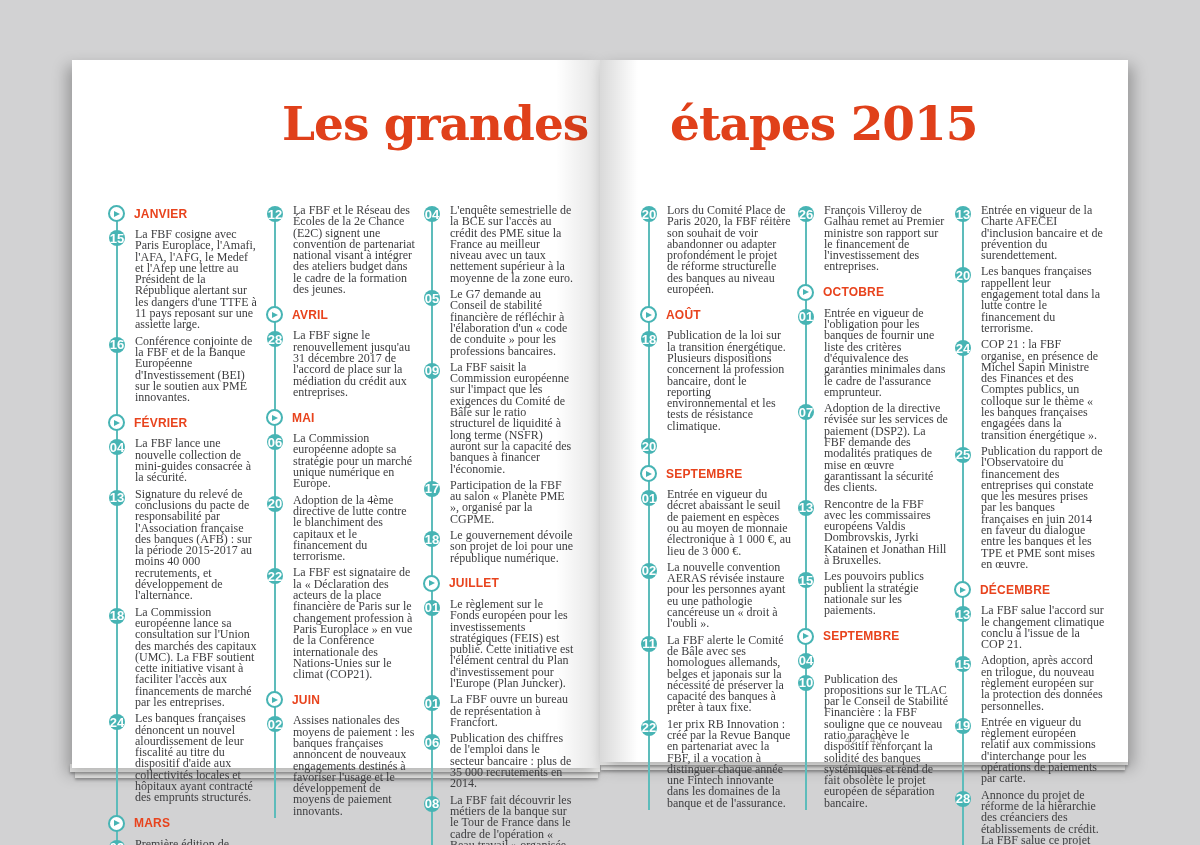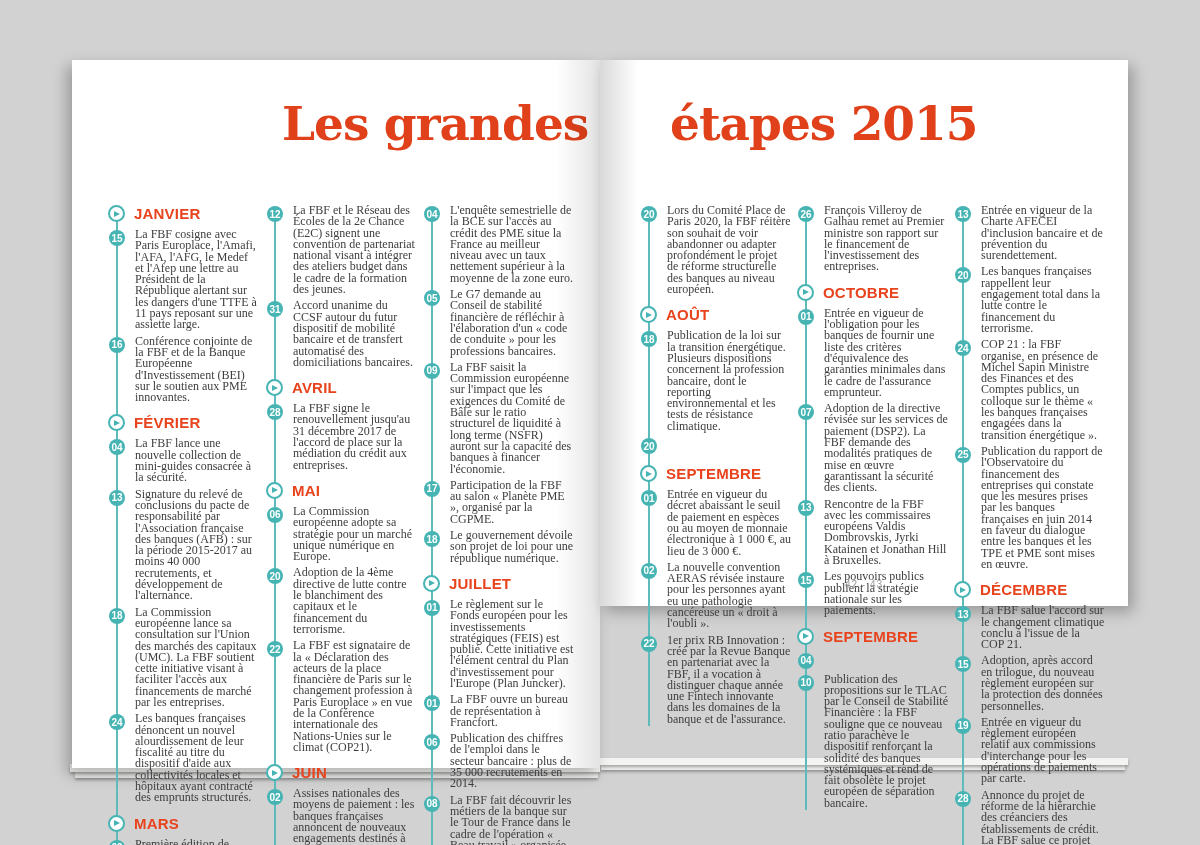--- a/index.html
+++ b/index.html
@@ -16,21 +16,21 @@
     box-shadow:0 2px 3px rgba(0,0,0,0.30);
   }
   .sheet.l1 { left:70px;  top:764px; width:530px; height:8px;  z-index:1; }
   .sheet.l2 { left:75px;  top:772px; width:523px; height:6px;  z-index:0; background:#ececeb; }
   .sheet.r1 { left:600px; top:758px; width:528px; height:7px;  z-index:1; }
   .sheet.r2 { left:601px; top:765px; width:524px; height:5px;  z-index:0; background:#ececeb; }
   .page {
     position:absolute; top:60px; width:528px; background:#ffffff; z-index:2;
   }
   .page-left  { left:72px;  height:708px; box-shadow:-5px 6px 14px rgba(0,0,0,0.28); }
-  .page-right { left:600px; height:546px; box-shadow:5px 6px 14px rgba(0,0,0,0.28); }
+  .page-right { left:600px; height:702px; box-shadow:5px 6px 14px rgba(0,0,0,0.28); }
   .page-left::after {
     content:""; position:absolute; top:0; right:0; width:44px; height:100%;
     background:linear-gradient(to right, rgba(0,0,0,0) 0%, rgba(0,0,0,0.11) 100%);
     pointer-events:none;
   }
   .page-right::before {
     content:""; position:absolute; top:0; left:0; width:38px; height:100%;
     background:linear-gradient(to right, rgba(0,0,0,0.15) 0%, rgba(0,0,0,0) 100%);
     pointer-events:none; z-index:5;
   }
@@ -70,31 +70,31 @@
   }
   .play-triangle {
     width:0; height:0;
     border-left:6px solid #47b4b4;
     border-top:3.5px solid transparent;
     border-bottom:3.5px solid transparent;
     margin-left:1px;
   }
   .month-label {
     font-family:"Liberation Sans", sans-serif;
-    font-weight:700; font-size:15px; letter-spacing:0.2px;
+    font-weight:700; font-size:12px; letter-spacing:0.2px;
     color:#e8431d;
     text-align:right;
   }
   
   .event-block { position:relative; display:flex; margin-bottom:5px; }
   .day-badge {
     width:16px; height:16px; border-radius:50%;
     background:#47b4b4; color:#ffffff;
     font-family:"Liberation Sans", sans-serif;
-    font-weight:700; font-size:10px;
+    font-weight:700; font-size:13px;
     display:flex; align-items:center; justify-content:center;
     flex-shrink:0; margin-right:10px; margin-top:1px;
   }
   .event-text {
     width:124px; font-size:12px; line-height:11.3px;
     color:#3d3d3f; text-align:left;
   }
   
   .page-footer {
     position:absolute; bottom:16px; left:0; width:100%;
@@ -160,24 +160,20 @@
         <div class="event-block">
           <span class="day-badge">09</span>
           <p class="event-text">Première édition de l'opération « J'invite un banquier dans ma classe » dans le cadre de la « European money week ».</p>
         </div>
       </div>
       <div class="timeline-column">
         <div class="event-block">
           <span class="day-badge">12</span>
           <p class="event-text">La FBF et le Réseau des Écoles de la 2e Chance (E2C) signent une convention de partenariat national visant à intégrer des ateliers budget dans le cadre de la formation des jeunes.</p>
         </div>
-        <div class="event-block">
-          <span class="day-badge">31</span>
-          <p class="event-text">Accord unanime du CCSF autour du futur dispositif de mobilité bancaire et de transfert automatisé des domiciliations bancaires.</p>
-        </div>
         <div class="month-block">
           <span class="play-circle">
             <span class="play-triangle"></span>
           </span>
           <span class="month-label">AVRIL</span>
         </div>
         <div class="event-block">
           <span class="day-badge">28</span>
           <p class="event-text">La FBF signe le renouvellement jusqu'au 31 décembre 2017 de l'accord de place sur la médiation du crédit aux entreprises.</p>
         </div>
@@ -286,20 +282,24 @@
         </div>
         <div class="event-block">
           <span class="day-badge">01</span>
           <p class="event-text">Entrée en vigueur du décret abaissant le seuil de paiement en espèces ou au moyen de monnaie électronique à 1 000 €, au lieu de 3 000 €.</p>
         </div>
         <div class="event-block">
           <span class="day-badge">02</span>
           <p class="event-text">La nouvelle convention AERAS révisée instaure pour les personnes ayant eu une pathologie cancéreuse un « droit à l'oubli ».</p>
         </div>
         <div class="event-block">
+          <span class="day-badge">11</span>
+          <p class="event-text">La FBF alerte le Comité de Bâle avec ses homologues allemands, belges et japonais sur la nécessité de préserver la capacité des banques à prêter à taux fixe.</p>
+        </div>
+        <div class="event-block">
           <span class="day-badge">22</span>
           <p class="event-text">1er prix RB Innovation : créé par la Revue Banque en partenariat avec la FBF, il a vocation à distinguer chaque année une Fintech innovante dans les domaines de la banque et de l'assurance.</p>
         </div>
       </div>
       <div class="timeline-column">
         <div class="event-block">
           <span class="day-badge">26</span>
           <p class="event-text">François Villeroy de Galhau remet au Premier ministre son rapport sur le financement de l'investissement des entreprises.</p>
         </div>
         <div class="month-block">

